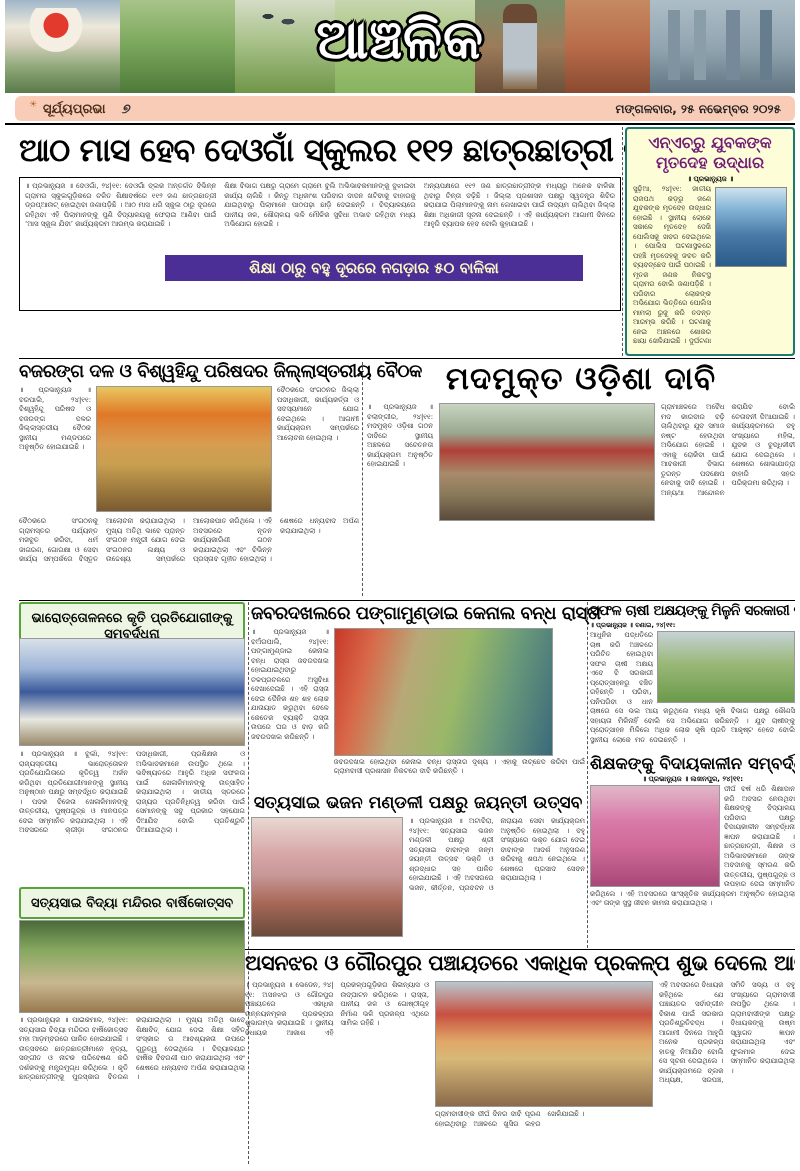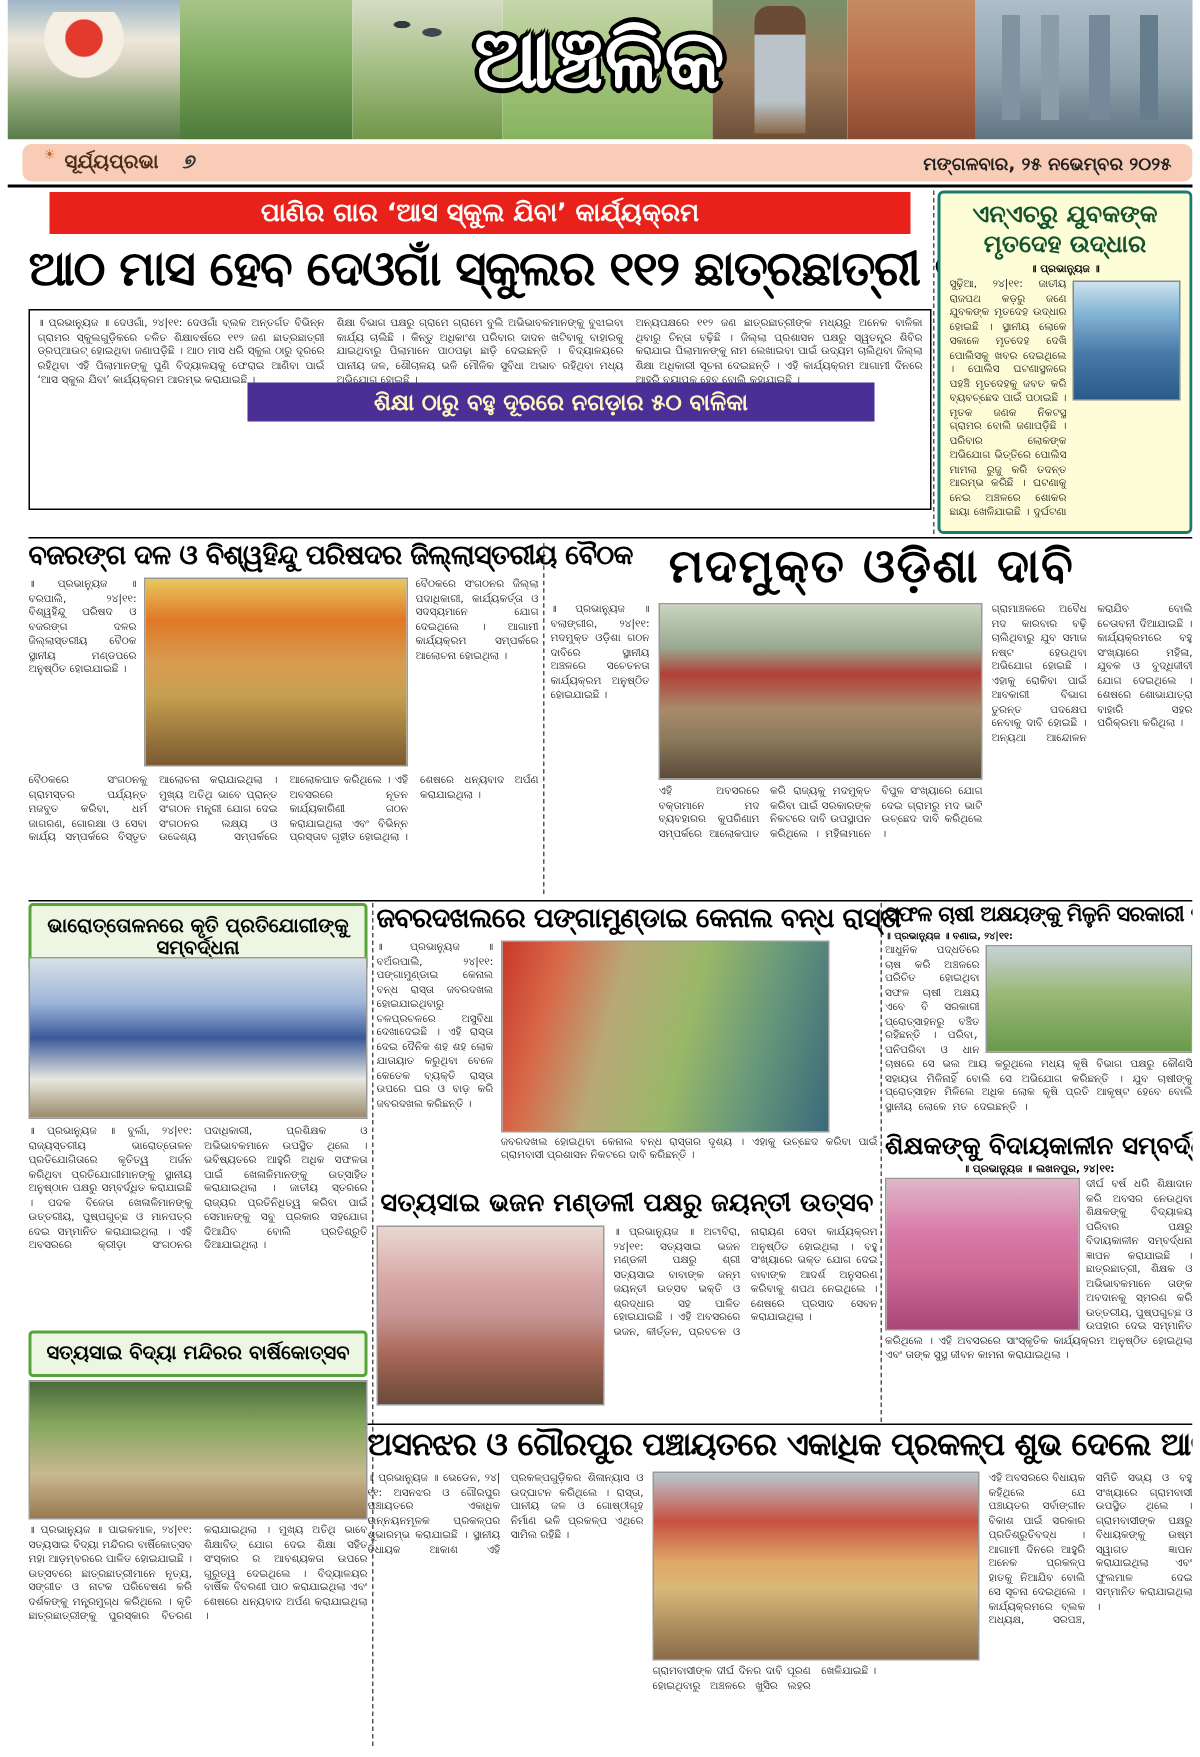--- a/index.html
+++ b/index.html
@@ -49,21 +49,21 @@
   .lead-headline { font-size:32px; font-weight:bold; text-align:center; color:#000; line-height:38px;
       letter-spacing:-1px; margin-top:4px; white-space:nowrap; }
   .lead-cols { position:relative; margin-top:8px; height:134px; border:1px solid #000; padding:4px 5px; display:flex; gap:8px; }
   .lead-col { flex:1; }
   .lead-sub { position:absolute; left:146px; top:128px; width:418px; background:#4b2f96; color:#fef9c3;
       font-weight:bold; font-size:15px; text-align:center; padding:4px 0; }
 
   
   .nhbox { position:absolute; left:620px; top:127px; width:170px; height:229px; background:#fdfdd8;
       border:2px solid #1c7a6e; border-radius:4px; padding:4px 6px; overflow:hidden; }
-  .nh-headline { font-size:16px; font-weight:bold; text-align:center; line-height:20px; color:#14532d; }
+  .nh-headline { font-size:16px; font-weight:bold; text-align:center; line-height:20px; color:#701a75; }
   .nh-byline { font-size:7px; font-weight:bold; text-align:center; margin:2px 0; }
   .nh-photo { float:right; width:72px; height:80px; margin:2px 0 2px 4px; border:1px solid #888;
       background:linear-gradient(180deg,#cfe2ee 0%,#88b8d8 25%,#4a7aa8 60%,#2a5a88 100%); }
 
   
   .bajrang { position:absolute; left:14px; top:360px; width:340px; height:238px; }
   .bajrang-headline { font-size:18px; font-weight:bold; text-align:center; white-space:nowrap; letter-spacing:-0.5px; }
   .bajrang-row { display:flex; gap:5px; margin-top:4px; height:126px; }
   .bajrang-colL { width:72px; }
   .bajrang-photo { width:176px; height:126px; border:1px solid #999;
@@ -153,21 +153,20 @@
     <div class="paperlogo">
       <span class="sun">☀</span>
       <span>ସୂର୍ଯ୍ୟପ୍ରଭା</span>
       <span class="pageno">୭</span>
     </div>
     <div class="datetext">ମଙ୍ଗଳବାର, ୨୫ ନଭେମ୍ବର ୨୦୨୫</div>
   </div>
   <div class="toprule"></div>
 
   <section class="lead">
-    <div class="kicker">ପାଣିର ଗାର ‘ଆସ ସ୍କୁଲ ଯିବା’ କାର୍ଯ୍ୟକ୍ରମ</div>
     <div class="lead-headline">ଆଠ ମାସ ହେବ ଦେଓଗାଁ ସ୍କୁଲର ୧୧୨ ଛାତ୍ରଛାତ୍ରୀ ଡ୍ରପ୍‌ଆଉଟ୍</div>
     <div class="lead-cols">
       <div class="lead-col bodytext">॥ ପ୍ରଭାନ୍ୟୁଜ ॥ ଦେଓଗାଁ, ୨୪|୧୧: ଦେଓଗାଁ ବ୍ଲକ ଅନ୍ତର୍ଗତ ବିଭିନ୍ନ ଗ୍ରାମର ସ୍କୁଲଗୁଡ଼ିକରେ ଚଳିତ ଶିକ୍ଷାବର୍ଷରେ ୧୧୨ ଜଣ ଛାତ୍ରଛାତ୍ରୀ ଡ୍ରପ୍‌ଆଉଟ୍ ହୋଇଥିବା ଜଣାପଡ଼ିଛି । ଆଠ ମାସ ଧରି ସ୍କୁଲ ଠାରୁ ଦୂରରେ ରହିଥିବା ଏହି ପିଲାମାନଙ୍କୁ ପୁଣି ବିଦ୍ୟାଳୟକୁ ଫେରାଇ ଆଣିବା ପାଇଁ ‘ଆସ ସ୍କୁଲ ଯିବା’ କାର୍ଯ୍ୟକ୍ରମ ଆରମ୍ଭ କରାଯାଇଛି ।</div>
       <div class="lead-col bodytext">ଶିକ୍ଷା ବିଭାଗ ପକ୍ଷରୁ ଗ୍ରାମେ ଗ୍ରାମେ ବୁଲି ଅଭିଭାବକମାନଙ୍କୁ ବୁଝାଇବା କାର୍ଯ୍ୟ ଚାଲିଛି । କିନ୍ତୁ ଅଧିକାଂଶ ପରିବାର ଦାଦନ ଖଟିବାକୁ ବାହାରକୁ ଯାଇଥିବାରୁ ପିଲାମାନେ ପାଠପଢ଼ା ଛାଡ଼ି ଦେଇଛନ୍ତି । ବିଦ୍ୟାଳୟରେ ପାନୀୟ ଜଳ, ଶୌଚାଳୟ ଭଳି ମୌଳିକ ସୁବିଧା ଅଭାବ ରହିଥିବା ମଧ୍ୟ ଅଭିଯୋଗ ହୋଇଛି ।</div>
       <div class="lead-col bodytext">ଅନ୍ୟପକ୍ଷରେ ୧୧୨ ଜଣ ଛାତ୍ରଛାତ୍ରୀଙ୍କ ମଧ୍ୟରୁ ଅନେକ ବାଳିକା ଥିବାରୁ ଚିନ୍ତା ବଢ଼ିଛି । ଜିଲ୍ଲା ପ୍ରଶାସନ ପକ୍ଷରୁ ସ୍ୱତନ୍ତ୍ର ଶିବିର କରାଯାଇ ପିଲାମାନଙ୍କୁ ନାମ ଲେଖାଇବା ପାଇଁ ଉଦ୍ୟମ ଚାଲିଥିବା ଜିଲ୍ଲା ଶିକ୍ଷା ଅଧିକାରୀ ସୂଚନା ଦେଇଛନ୍ତି । ଏହି କାର୍ଯ୍ୟକ୍ରମ ଆଗାମୀ ଦିନରେ ଆହୁରି ବ୍ୟାପକ ହେବ ବୋଲି କୁହାଯାଇଛି ।</div>
     </div>
     <div class="lead-sub">ଶିକ୍ଷା ଠାରୁ ବହୁ ଦୂରରେ ନଗଡ଼ାର ୫୦ ବାଳିକା</div>
   </section>
   <div class="dashv" style="left:617px; top:127px; height:229px;"></div>
 
@@ -190,21 +189,20 @@
     <div class="bajrang-bottom bodytext">ବୈଠକରେ ସଂଗଠନକୁ ଗ୍ରାମସ୍ତର ପର୍ଯ୍ୟନ୍ତ ମଜବୁତ କରିବା, ଧର୍ମ ଜାଗରଣ, ଗୋରକ୍ଷା ଓ ସେବା କାର୍ଯ୍ୟ ସମ୍ପର୍କରେ ବିସ୍ତୃତ ଆଲୋଚନା କରାଯାଇଥିଲା । ମୁଖ୍ୟ ଅତିଥି ଭାବେ ପ୍ରାନ୍ତ ସଂଗଠନ ମନ୍ତ୍ରୀ ଯୋଗ ଦେଇ ସଂଗଠନର ଲକ୍ଷ୍ୟ ଓ ଉଦ୍ଦେଶ୍ୟ ସମ୍ପର୍କରେ ଆଲୋକପାତ କରିଥିଲେ । ଏହି ଅବସରରେ ନୂତନ କାର୍ଯ୍ୟକାରିଣୀ ଗଠନ କରାଯାଇଥିଲା ଏବଂ ବିଭିନ୍ନ ପ୍ରସ୍ତାବ ଗୃହୀତ ହୋଇଥିଲା । ଶେଷରେ ଧନ୍ୟବାଦ ଅର୍ପଣ କରାଯାଇଥିଲା ।</div>
   </section>
   <div class="dashv" style="left:357px; top:362px; height:234px;"></div>
 
   <section class="liquor">
     <div class="liquor-headline">ମଦମୁକ୍ତ ଓଡ଼ିଶା ଦାବି</div>
     <div class="liquor-row">
       <div class="liquor-colL bodytext">॥ ପ୍ରଭାନ୍ୟୁଜ ॥ ବଲାଙ୍ଗୀର, ୨୪|୧୧: ମଦମୁକ୍ତ ଓଡ଼ିଶା ଗଠନ ଦାବିରେ ସ୍ଥାନୀୟ ଅଞ୍ଚଳରେ ସଚେତନତା କାର୍ଯ୍ୟକ୍ରମ ଅନୁଷ୍ଠିତ ହୋଇଯାଇଛି ।</div>
       <div class="liquor-mid">
         <div class="liquor-photo"></div>
-        <div class="liquor-under bodytext">ଏହି ଅବସରରେ ବକ୍ତାମାନେ ମଦ ବ୍ୟବହାରର କୁପରିଣାମ ସମ୍ପର୍କରେ ଆଲୋକପାତ କରି ରାଜ୍ୟକୁ ମଦମୁକ୍ତ କରିବା ପାଇଁ ସରକାରଙ୍କ ନିକଟରେ ଦାବି ଉପସ୍ଥାପନ କରିଥିଲେ । ମହିଳାମାନେ ବିପୁଳ ସଂଖ୍ୟାରେ ଯୋଗ ଦେଇ ଗ୍ରାମରୁ ମଦ ଭାଟି ଉଚ୍ଛେଦ ଦାବି କରିଥିଲେ ।</div>
       </div>
       <div class="liquor-colR bodytext">ଗ୍ରାମାଞ୍ଚଳରେ ଅବୈଧ ମଦ କାରବାର ବଢ଼ି ଚାଲିଥିବାରୁ ଯୁବ ସମାଜ ନଷ୍ଟ ହେଉଥିବା ଅଭିଯୋଗ ହୋଇଛି । ଏହାକୁ ରୋକିବା ପାଇଁ ଆବକାରୀ ବିଭାଗ ତୁରନ୍ତ ପଦକ୍ଷେପ ନେବାକୁ ଦାବି ହୋଇଛି । ଅନ୍ୟଥା ଆନ୍ଦୋଳନ କରାଯିବ ବୋଲି ଚେତାବନୀ ଦିଆଯାଇଛି । କାର୍ଯ୍ୟକ୍ରମରେ ବହୁ ସଂଖ୍ୟାରେ ମହିଳା, ଯୁବକ ଓ ବୁଦ୍ଧିଜୀବୀ ଯୋଗ ଦେଇଥିଲେ । ଶେଷରେ ଶୋଭାଯାତ୍ରା ବାହାରି ସହର ପରିକ୍ରମା କରିଥିଲା ।</div>
     </div>
   </section>
 
   <div class="ruleh" style="left:14px; top:600px; width:776px;"></div>
   <div class="dashv" style="left:243px; top:602px; height:562px;"></div>
   <div class="dashv" style="left:582px; top:602px; height:346px;"></div>
 
   <div class="greenbox wl-box">ଭାରୋତ୍ତୋଳନରେ କୃତି ପ୍ରତିଯୋଗୀଙ୍କୁ ସମ୍ବର୍ଦ୍ଧନା</div>

